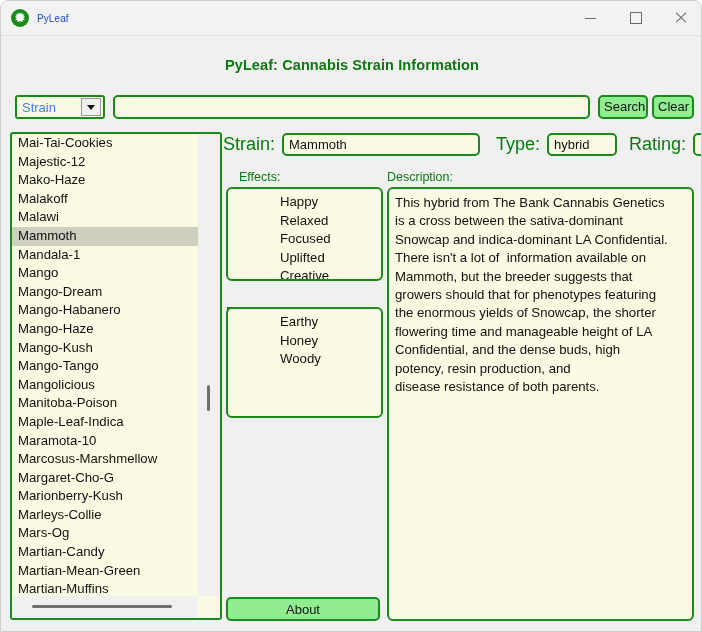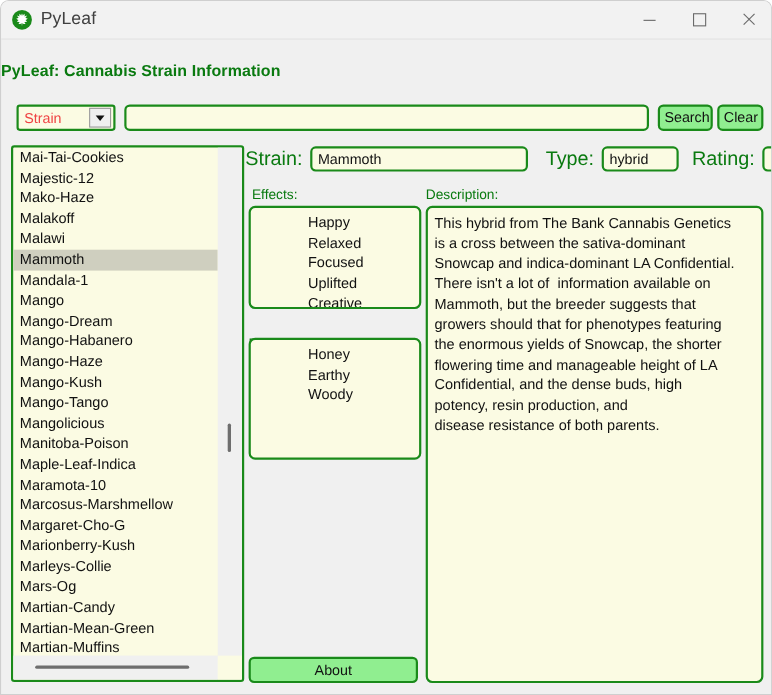--- a/index.html
+++ b/index.html
@@ -32,21 +32,21 @@
   }
   .title-left { display: flex; align-items: center; padding-left: 10px; gap: 8px; }
   .app-icon {
     width: 18px; height: 18px; border-radius: 50%;
     background: #1a8a1a;
     display: flex; align-items: center; justify-content: center;
     flex: none;
   }
   .app-icon svg { display: block; }
   .title-text {
-    font-size: 16px; color: #404040; letter-spacing: .1px;
+    font-size: 10px; color: #1d4ed8; letter-spacing: .1px;
   }
   .win-controls {
     position: absolute; right: 0; top: 0; height: 34px;
     display: flex; align-items: stretch;
   }
   .win-btn {
     width: 45px; display: flex; align-items: center; justify-content: center;
   }
   .min-bar { width: 11px; height: 1px; background: #6a6a6a; }
   .max-sq { width: 10px; height: 10px; border: 1px solid #6a6a6a; }
@@ -54,37 +54,38 @@
   .close-x:before, .close-x:after {
     content: ""; position: absolute; left: -1px; top: 5px;
     width: 14px; height: 1px; background: #6a6a6a;
   }
   .close-x:before { transform: rotate(45deg); }
   .close-x:after  { transform: rotate(-45deg); }
 
   
   .heading {
     position: absolute; left: 0; top: 56px; width: 702px;
+    text-align: center;
     font-size: 14.5px; font-weight: bold; color: #0a7a10;
     letter-spacing: .1px;
   }
 
   
   .searchrow {
     position: absolute; left: 0; top: 94px; width: 702px; height: 26px;
   }
   .combo {
     position: absolute; left: 14px; top: 0;
     width: 90px; height: 24px;
     background: #fbfbe3;
     border: 2px solid #1a8a1a;
     border-radius: 3px;
     box-sizing: border-box;
     display: flex; align-items: center;
-    font-size: 13px; color: #ef4444;
+    font-size: 13px; color: #3b82f6;
   }
   .combo .combo-label { padding-left: 5px; flex: 1; }
   .combo .combo-arrow {
     width: 20px; height: 18px; margin-right: 2px;
     background: #f0f0f0;
     border: 1px solid #9a9a9a;
     box-sizing: border-box;
     display: flex; align-items: center; justify-content: center;
   }
   .tri-down {
@@ -197,21 +198,21 @@
     position: absolute; font-size: 12.5px; color: #0a7a10;
   }
   .panel-box {
     position: absolute;
     background: #fbfbe3;
     border: 2px solid #1a8a1a;
     border-radius: 6px;
     box-sizing: border-box;
     overflow: hidden;
   }
-  #effects-label { left: 6px; top: 41px; }
+  #effects-label { left: 16px; top: 41px; }
   #effects-box   { left: 3px; top: 58px; width: 157px; height: 94px; }
   #flavor-label  { left: 3px; top: 176px; }
   #flavor-box    { left: 3px; top: 178px; width: 157px; height: 111px; }
   #description-label { left: 164px; top: 41px; }
   #description-box   { left: 164px; top: 58px; width: 307px; height: 434px; }
 
   .tag-line {
     font-size: 13.2px; color: #111; line-height: 18.6px;
     padding-left: 6px; white-space: nowrap;
   }
@@ -335,22 +336,22 @@
           <div class="tag-line">Relaxed</div>
           <div class="tag-line">Focused</div>
           <div class="tag-line">Uplifted</div>
           <div class="tag-line">Creative</div>
         </div>
     </div>
 
     <div class="sublabel" id="flavor-label">Flavor:</div>
     <div class="panel-box" id="flavor-box">
       <div class="flavor-inner" id="flavor-list">
+          <div class="tag-line">Earthy</div>
           <div class="tag-line">Honey</div>
-          <div class="tag-line">Earthy</div>
           <div class="tag-line">Woody</div>
         </div>
     </div>
 
     <div class="sublabel" id="description-label">Description:</div>
     <div class="panel-box" id="description-box">
       <div class="desc-inner" id="description-text">
           <div class="desc-line">This hybrid from The Bank Cannabis Genetics</div>
           <div class="desc-line">is a cross between the sativa-dominant</div>
           <div class="desc-line">Snowcap and indica-dominant LA Confidential.</div>

